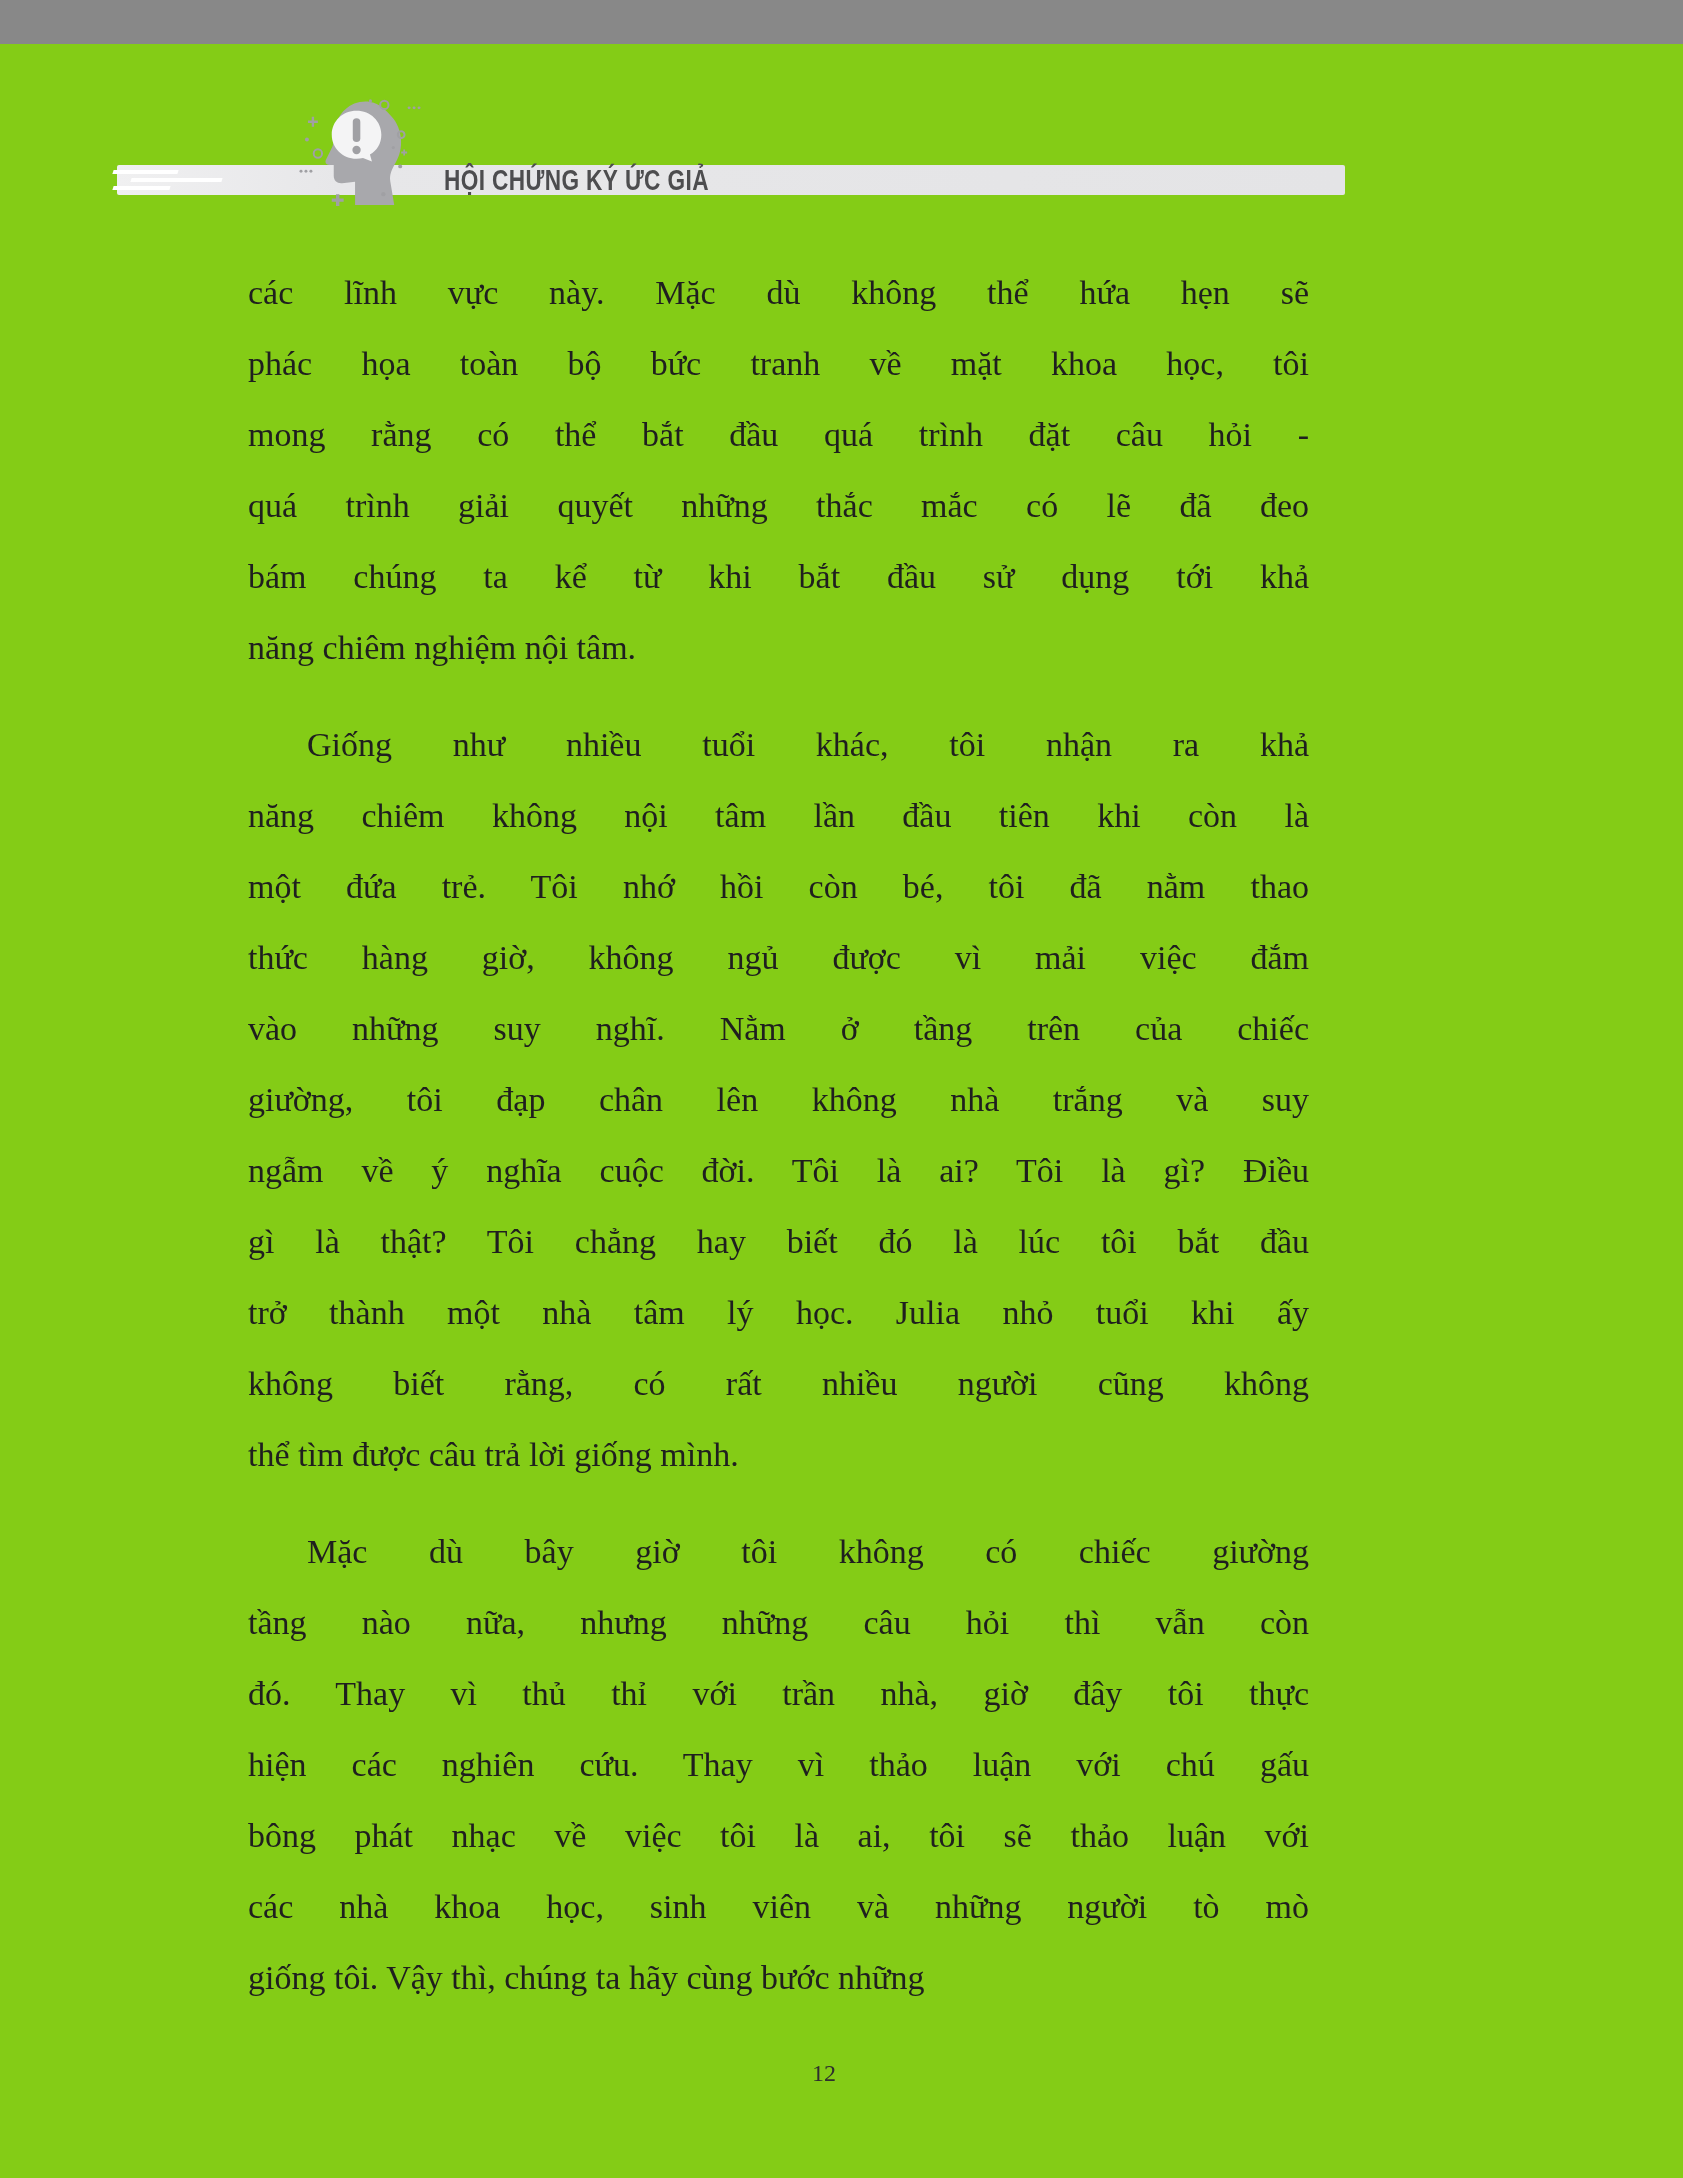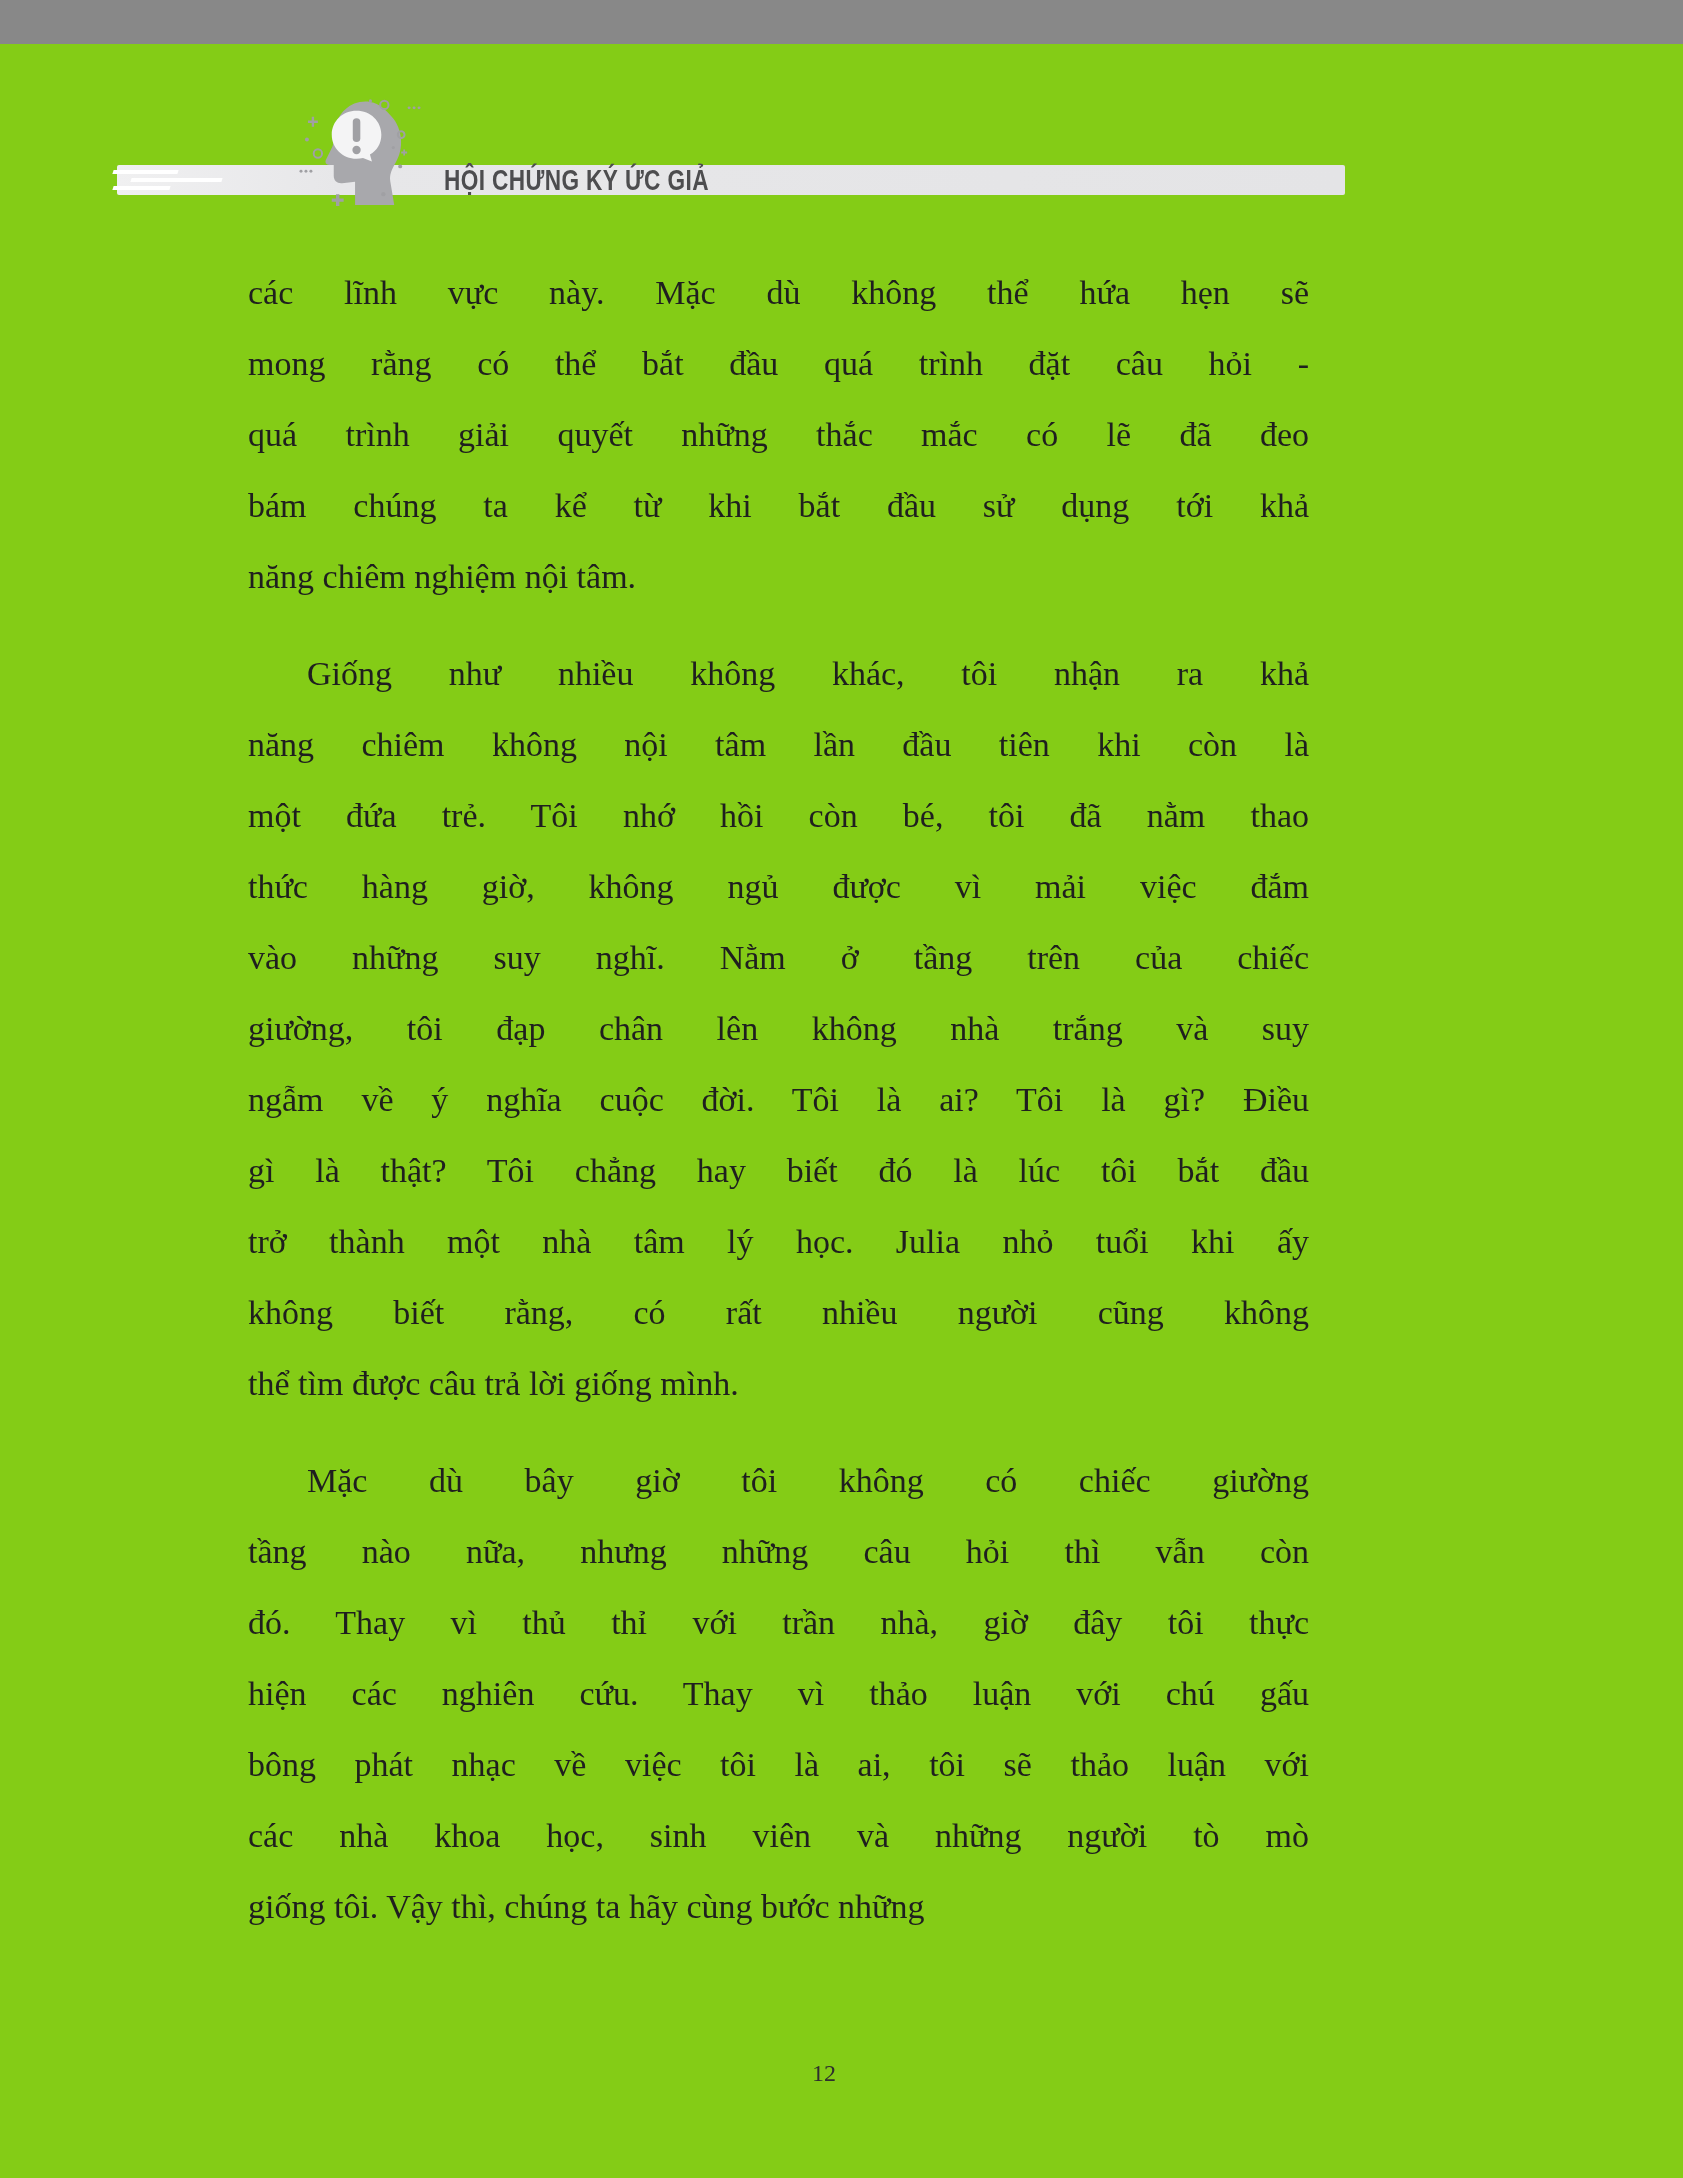--- a/index.html
+++ b/index.html
@@ -137,27 +137,28 @@
         <circle cx="9" cy="80" r="1.5" fill="#a0a0a4"></circle>
         <circle cx="14" cy="80" r="1.5" fill="#a0a0a4"></circle>
     </svg>
   </div>
 
   <div class="header-title">HỘI CHỨNG KÝ ỨC GIẢ</div>
 
   <div class="body-text">
       <div class="paragraph">
         <div class="line">các lĩnh vực này. Mặc dù không thể hứa hẹn sẽ</div>
+        <div class="line">phác họa toàn bộ bức tranh về mặt khoa học, tôi</div>
         <div class="line">mong rằng có thể bắt đầu quá trình đặt câu hỏi -</div>
         <div class="line">quá trình giải quyết những thắc mắc có lẽ đã đeo</div>
         <div class="line">bám chúng ta kể từ khi bắt đầu sử dụng tới khả</div>
         <div class="line last">năng chiêm nghiệm nội tâm.</div>
       </div>
       <div class="paragraph indented">
-        <div class="line">Giống như nhiều không khác, tôi nhận ra khả</div>
+        <div class="line">Giống như nhiều tuổi khác, tôi nhận ra khả</div>
         <div class="line">năng chiêm không nội tâm lần đầu tiên khi còn là</div>
         <div class="line">một đứa trẻ. Tôi nhớ hồi còn bé, tôi đã nằm thao</div>
         <div class="line">thức hàng giờ, không ngủ được vì mải việc đắm</div>
         <div class="line">vào những suy nghĩ. Nằm ở tầng trên của chiếc</div>
         <div class="line">giường, tôi đạp chân lên không nhà trắng và suy</div>
         <div class="line">ngẫm về ý nghĩa cuộc đời. Tôi là ai? Tôi là gì? Điều</div>
         <div class="line">gì là thật? Tôi chẳng hay biết đó là lúc tôi bắt đầu</div>
         <div class="line">trở thành một nhà tâm lý học. Julia nhỏ tuổi khi ấy</div>
         <div class="line">không biết rằng, có rất nhiều người cũng không</div>
         <div class="line last">thể tìm được câu trả lời giống mình.</div>

